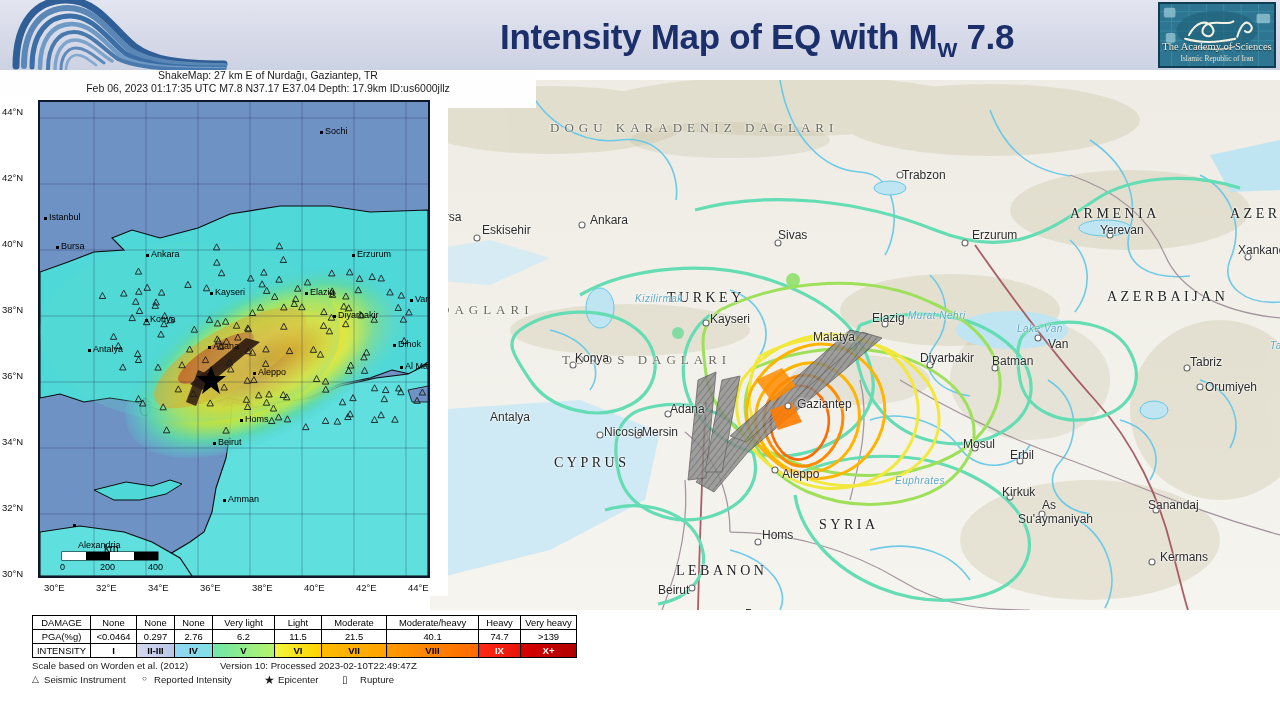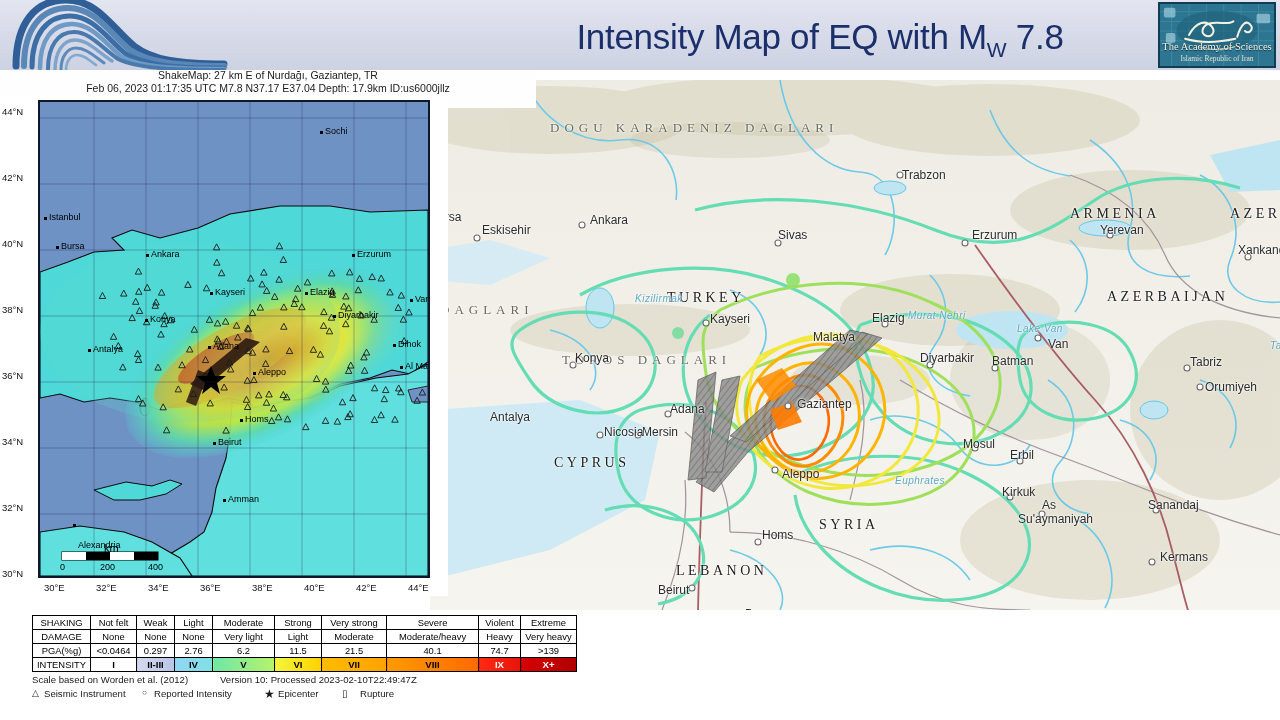--- a/index.html
+++ b/index.html
@@ -14,22 +14,22 @@
 
   
   .banner {
     position: absolute; left: 0; top: 0; width: 1280px; height: 70px;
     background: linear-gradient(180deg,#e3e5f0 0%, #d8dbe9 45%, #cdd2e3 100%);
     overflow: hidden;
   }
   .banner-swirl { position: absolute; left: 2px; top: -6px; width: 230px; height: 76px; }
   .banner-title {
     position: absolute; left: 500px; top: 12px; width: 640px; height: 52px;
-    color: #1b2f6b; font-size: 35px; font-weight: normal; letter-spacing: -0.3px;
-    text-align: center; line-height: 50px; white-space: nowrap;
+    color: #1b2f6b; font-size: 35px; font-weight: bold; letter-spacing: -0.3px;
+    line-height: 50px; white-space: nowrap;
   }
   .banner-title .sub { font-size: 21px; vertical-align: sub; }
   .logo {
     position: absolute; right: 4px; top: 2px; width: 118px; height: 66px;
     border: 2px solid #0f3d54; background: #2f7793; overflow: hidden;
   }
   .logo-art { position:absolute; inset:0; }
   .logo-cap1 {
     position: absolute; left: 0; right: 0; bottom: 14px; text-align: center;
     color: #f2efe2; font-family: "Liberation Serif", serif; font-size: 10.5px;
@@ -680,32 +680,20 @@
           <col style="width:38px">
         <col style="width:62px">
           <col style="width:47px">
           <col style="width:65px">
           <col style="width:92px">
         <col style="width:42px">
           <col style="width:56px">
       </colgroup>
       <tbody id="lgbody">
           <tr>
-            <td class="rowhead">SHAKING</td>
-            <td>Not felt</td>
-            <td>Weak</td>
-            <td>Light</td>
-            <td>Moderate</td>
-            <td>Strong</td>
-            <td>Very strong</td>
-            <td>Severe</td>
-            <td>Violent</td>
-            <td>Extreme</td>
-          </tr>
-          <tr>
             <td class="rowhead">DAMAGE</td>
             <td>None</td>
             <td>None</td>
             <td>None</td>
             <td>Very light</td>
             <td>Light</td>
             <td>Moderate</td>
             <td>Moderate/heavy</td>
             <td>Heavy</td>
             <td>Very heavy</td>

